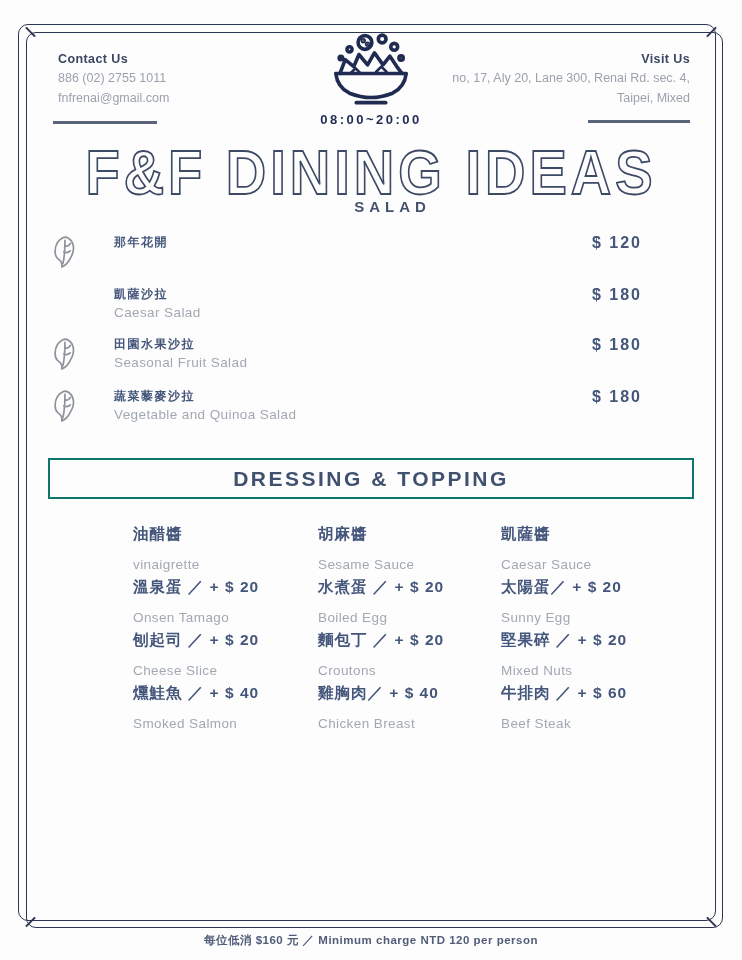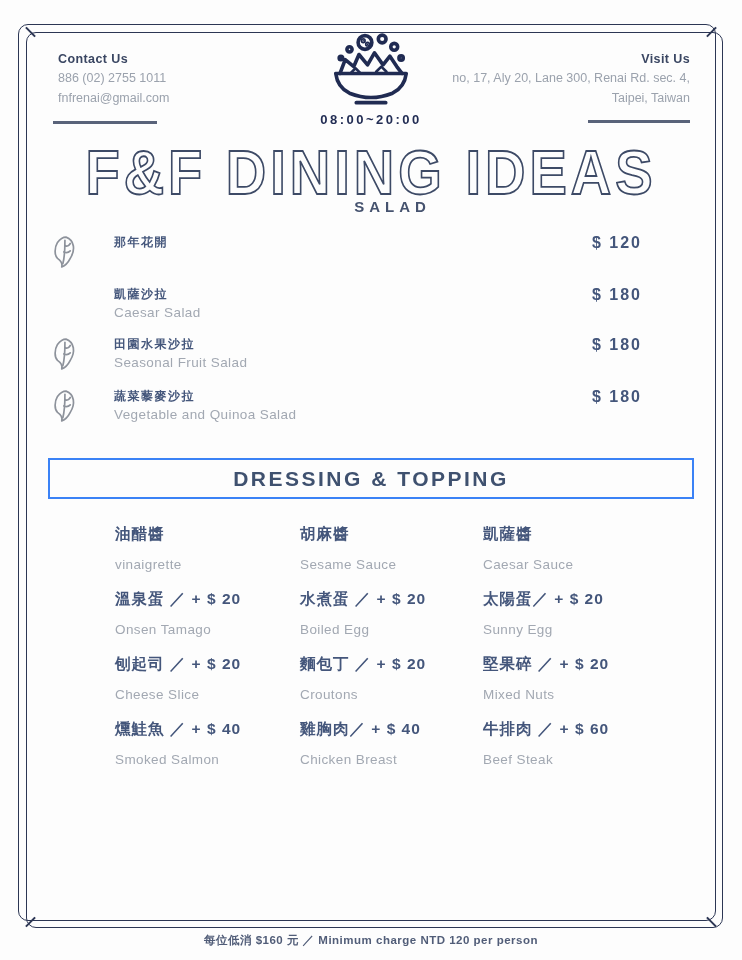--- a/index.html
+++ b/index.html
@@ -42,24 +42,24 @@
   .salad-list { position:absolute; left:52px; top:234px; width:590px; }
   .salad-item { display:flex; align-items:flex-start; margin-bottom:13px; min-height:37px; }
   .leaf-col { width:62px; flex:0 0 62px; padding-top:1px; }
   .names { flex:1; }
   .zh { font-size:12px; font-weight:bold; color:#44567b; letter-spacing:1.5px; }
   .en { font-size:13.5px; color:#a2a8b2; letter-spacing:.4px; margin-top:2px; }
   .price { font-size:16px; font-weight:bold; color:#44567b; letter-spacing:2px; white-space:nowrap; }
 
   
   .dress-box { position:absolute; left:48px; top:458px; width:646px; height:41px;
-               border:2px solid #3b82f6; display:flex; align-items:center; justify-content:center; background:#fdfdfd; }
+               border:2px solid #0f766e; display:flex; align-items:center; justify-content:center; background:#fdfdfd; }
   .dress-title { font-size:21px; font-weight:bold; letter-spacing:2.5px; color:#3f516f; }
-  .toppings { position:absolute; left:115px; top:524px; display:grid;
-              grid-template-columns:185px 183px 185px; row-gap:17px; }
+  .toppings { position:absolute; left:133px; top:524px; display:grid;
+              grid-template-columns:185px 183px 185px; row-gap:5px; }
   .top-cell .zh { font-size:15.5px; letter-spacing:1px; }
   .top-cell .en { margin-top:12px; }
 
   .footer { position:absolute; left:0; right:0; top:933px; text-align:center;
             font-size:11.5px; font-weight:bold; color:#515d78; letter-spacing:.5px; }
 </style>
 </head>
 <body>
 
 <div class="page">
@@ -72,21 +72,21 @@
   <div class="curl br"></div>
 
   <div class="contact">
     <div class="blk-title">Contact Us</div>
     <div>886 (02) 2755 1011</div>
     <div>fnfrenai@gmail.com</div>
   </div>
   <div class="visit">
     <div class="blk-title">Visit Us</div>
     <div>no, 17, Aly 20, Lane 300, Renai Rd. sec. 4,</div>
-    <div>Taipei, Taiwan</div>
+    <div>Taipei, Mixed</div>
   </div>
   <div class="divider left"></div>
   <div class="divider right"></div>
 
   <div class="bowl-wrap">
     <svg width="86" height="80" viewBox="0 0 100 88" fill="none" stroke="#202b52" stroke-width="4.2" stroke-linecap="round" stroke-linejoin="round">
       <circle cx="43" cy="12" r="8"></circle>
       <circle cx="41" cy="10" r="1" fill="#202b52"></circle>
       <circle cx="46" cy="14" r="1" fill="#202b52"></circle>
       <circle cx="63" cy="8" r="4.5"></circle>

